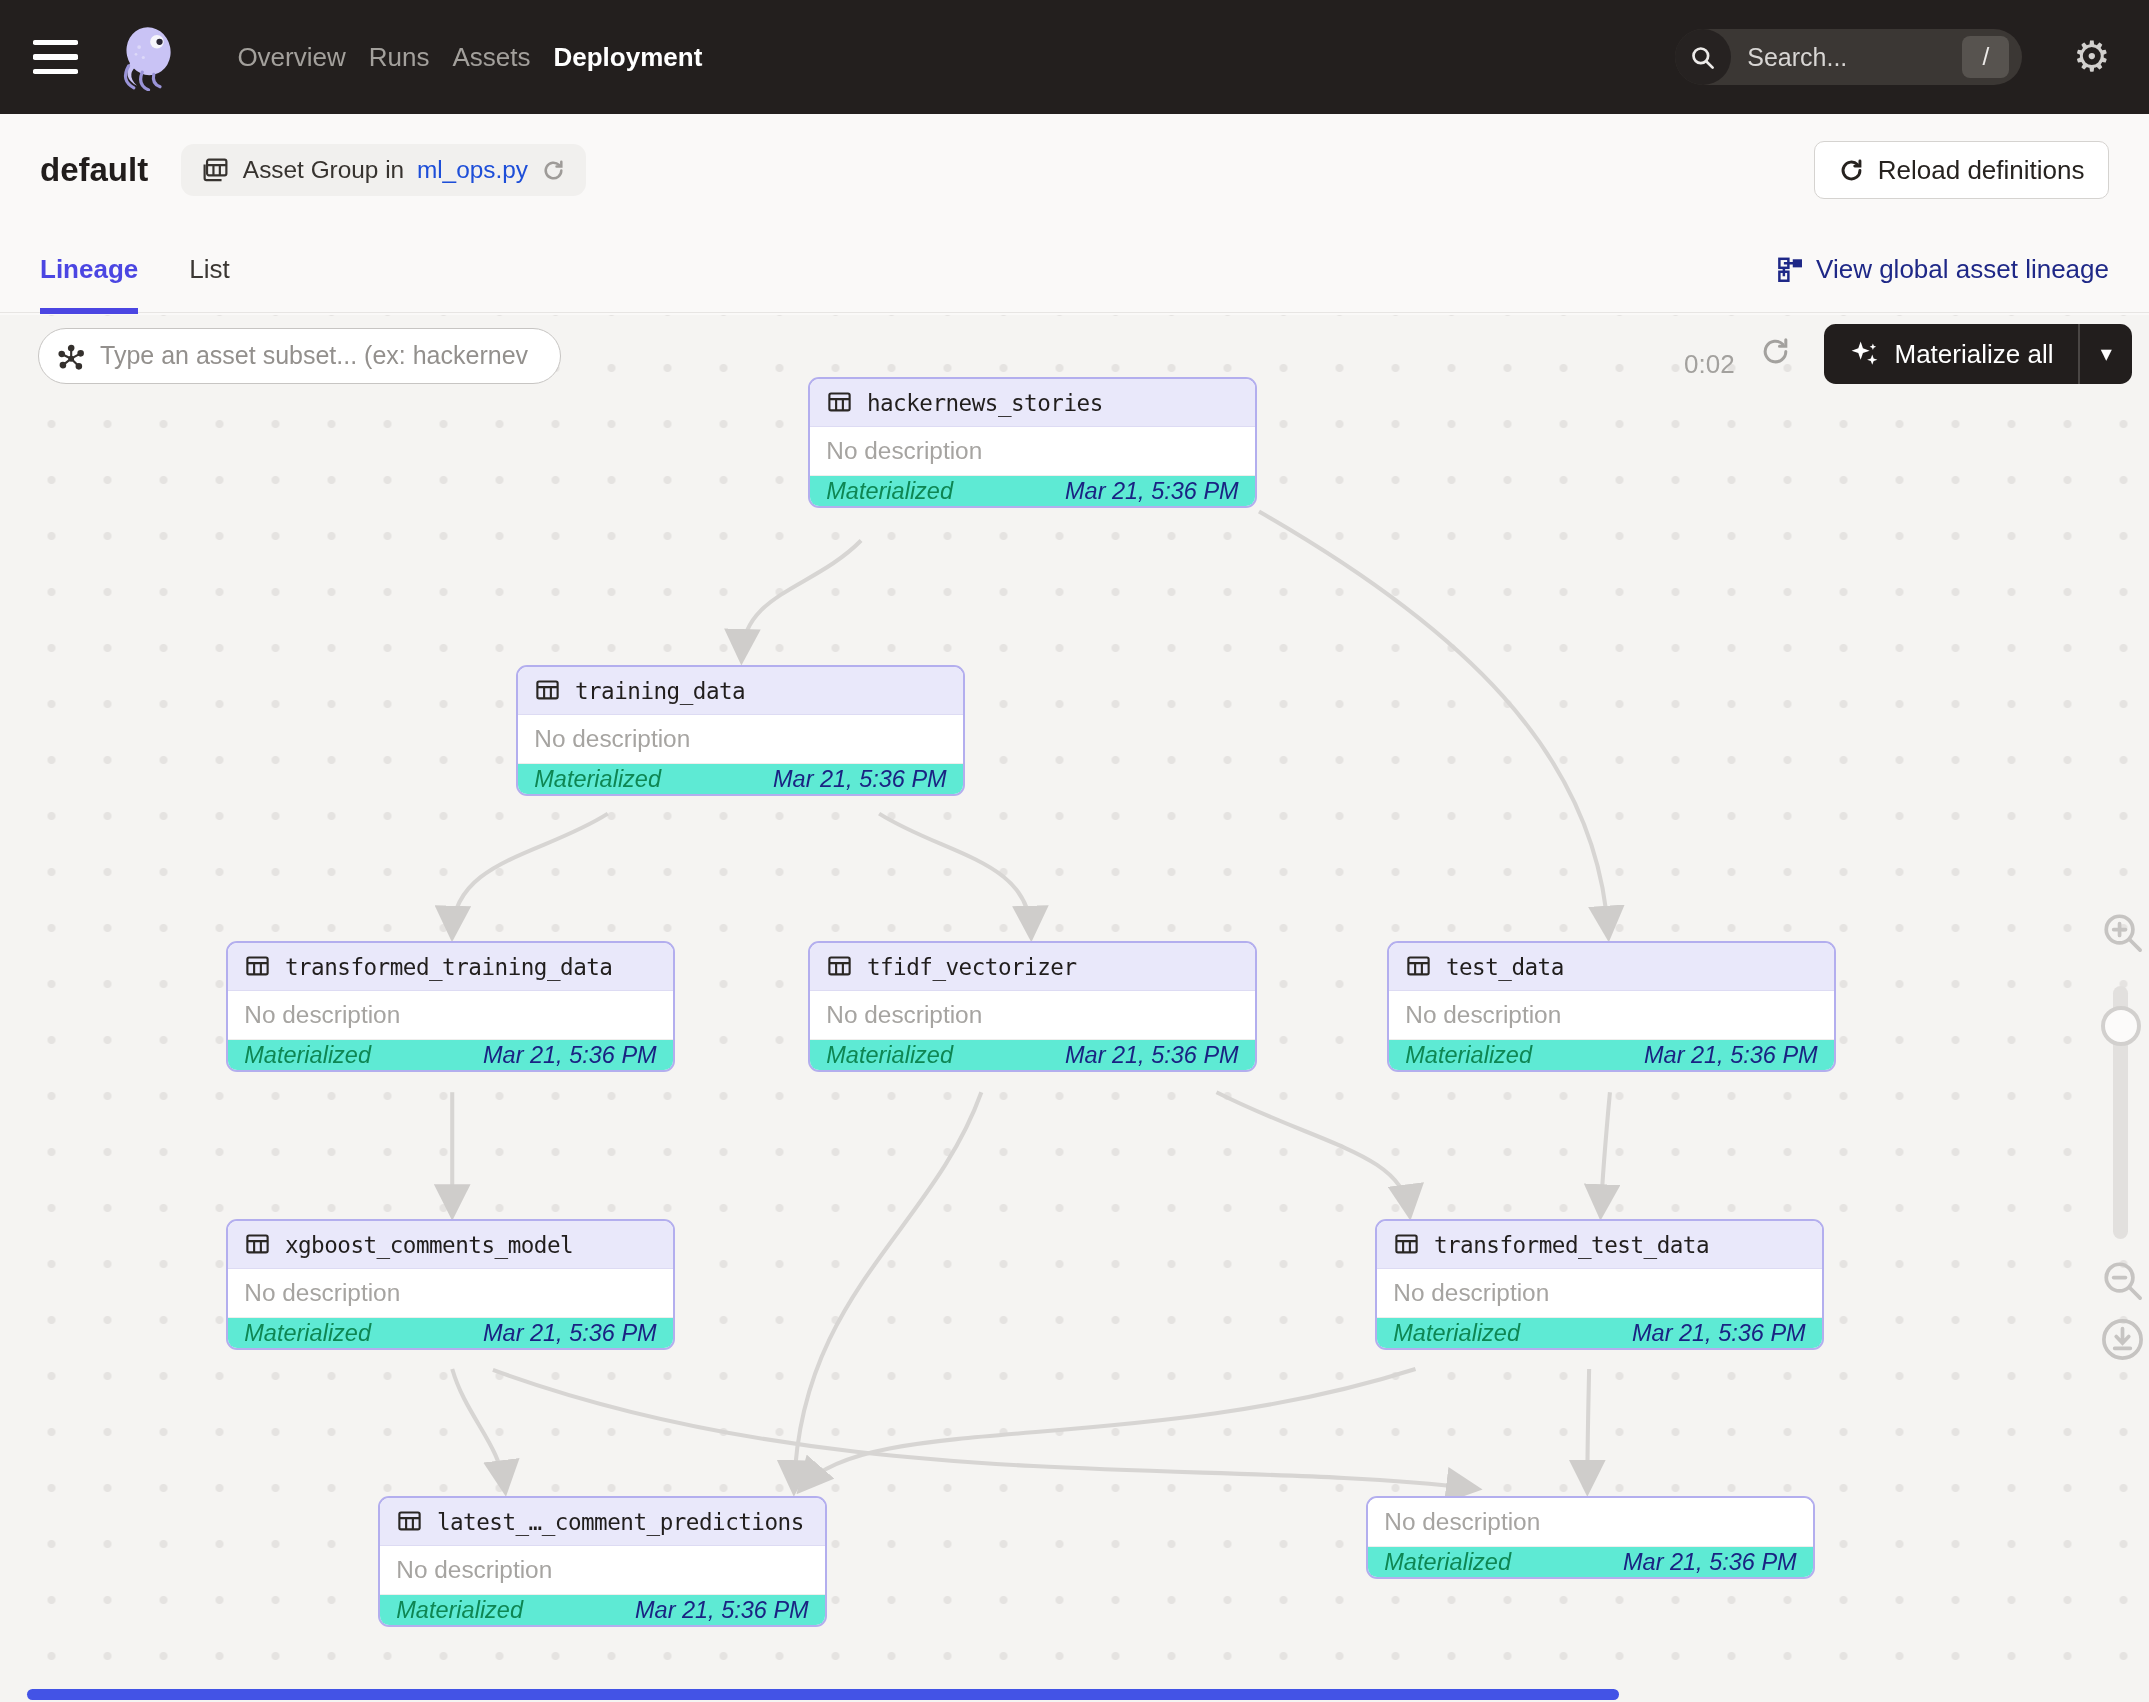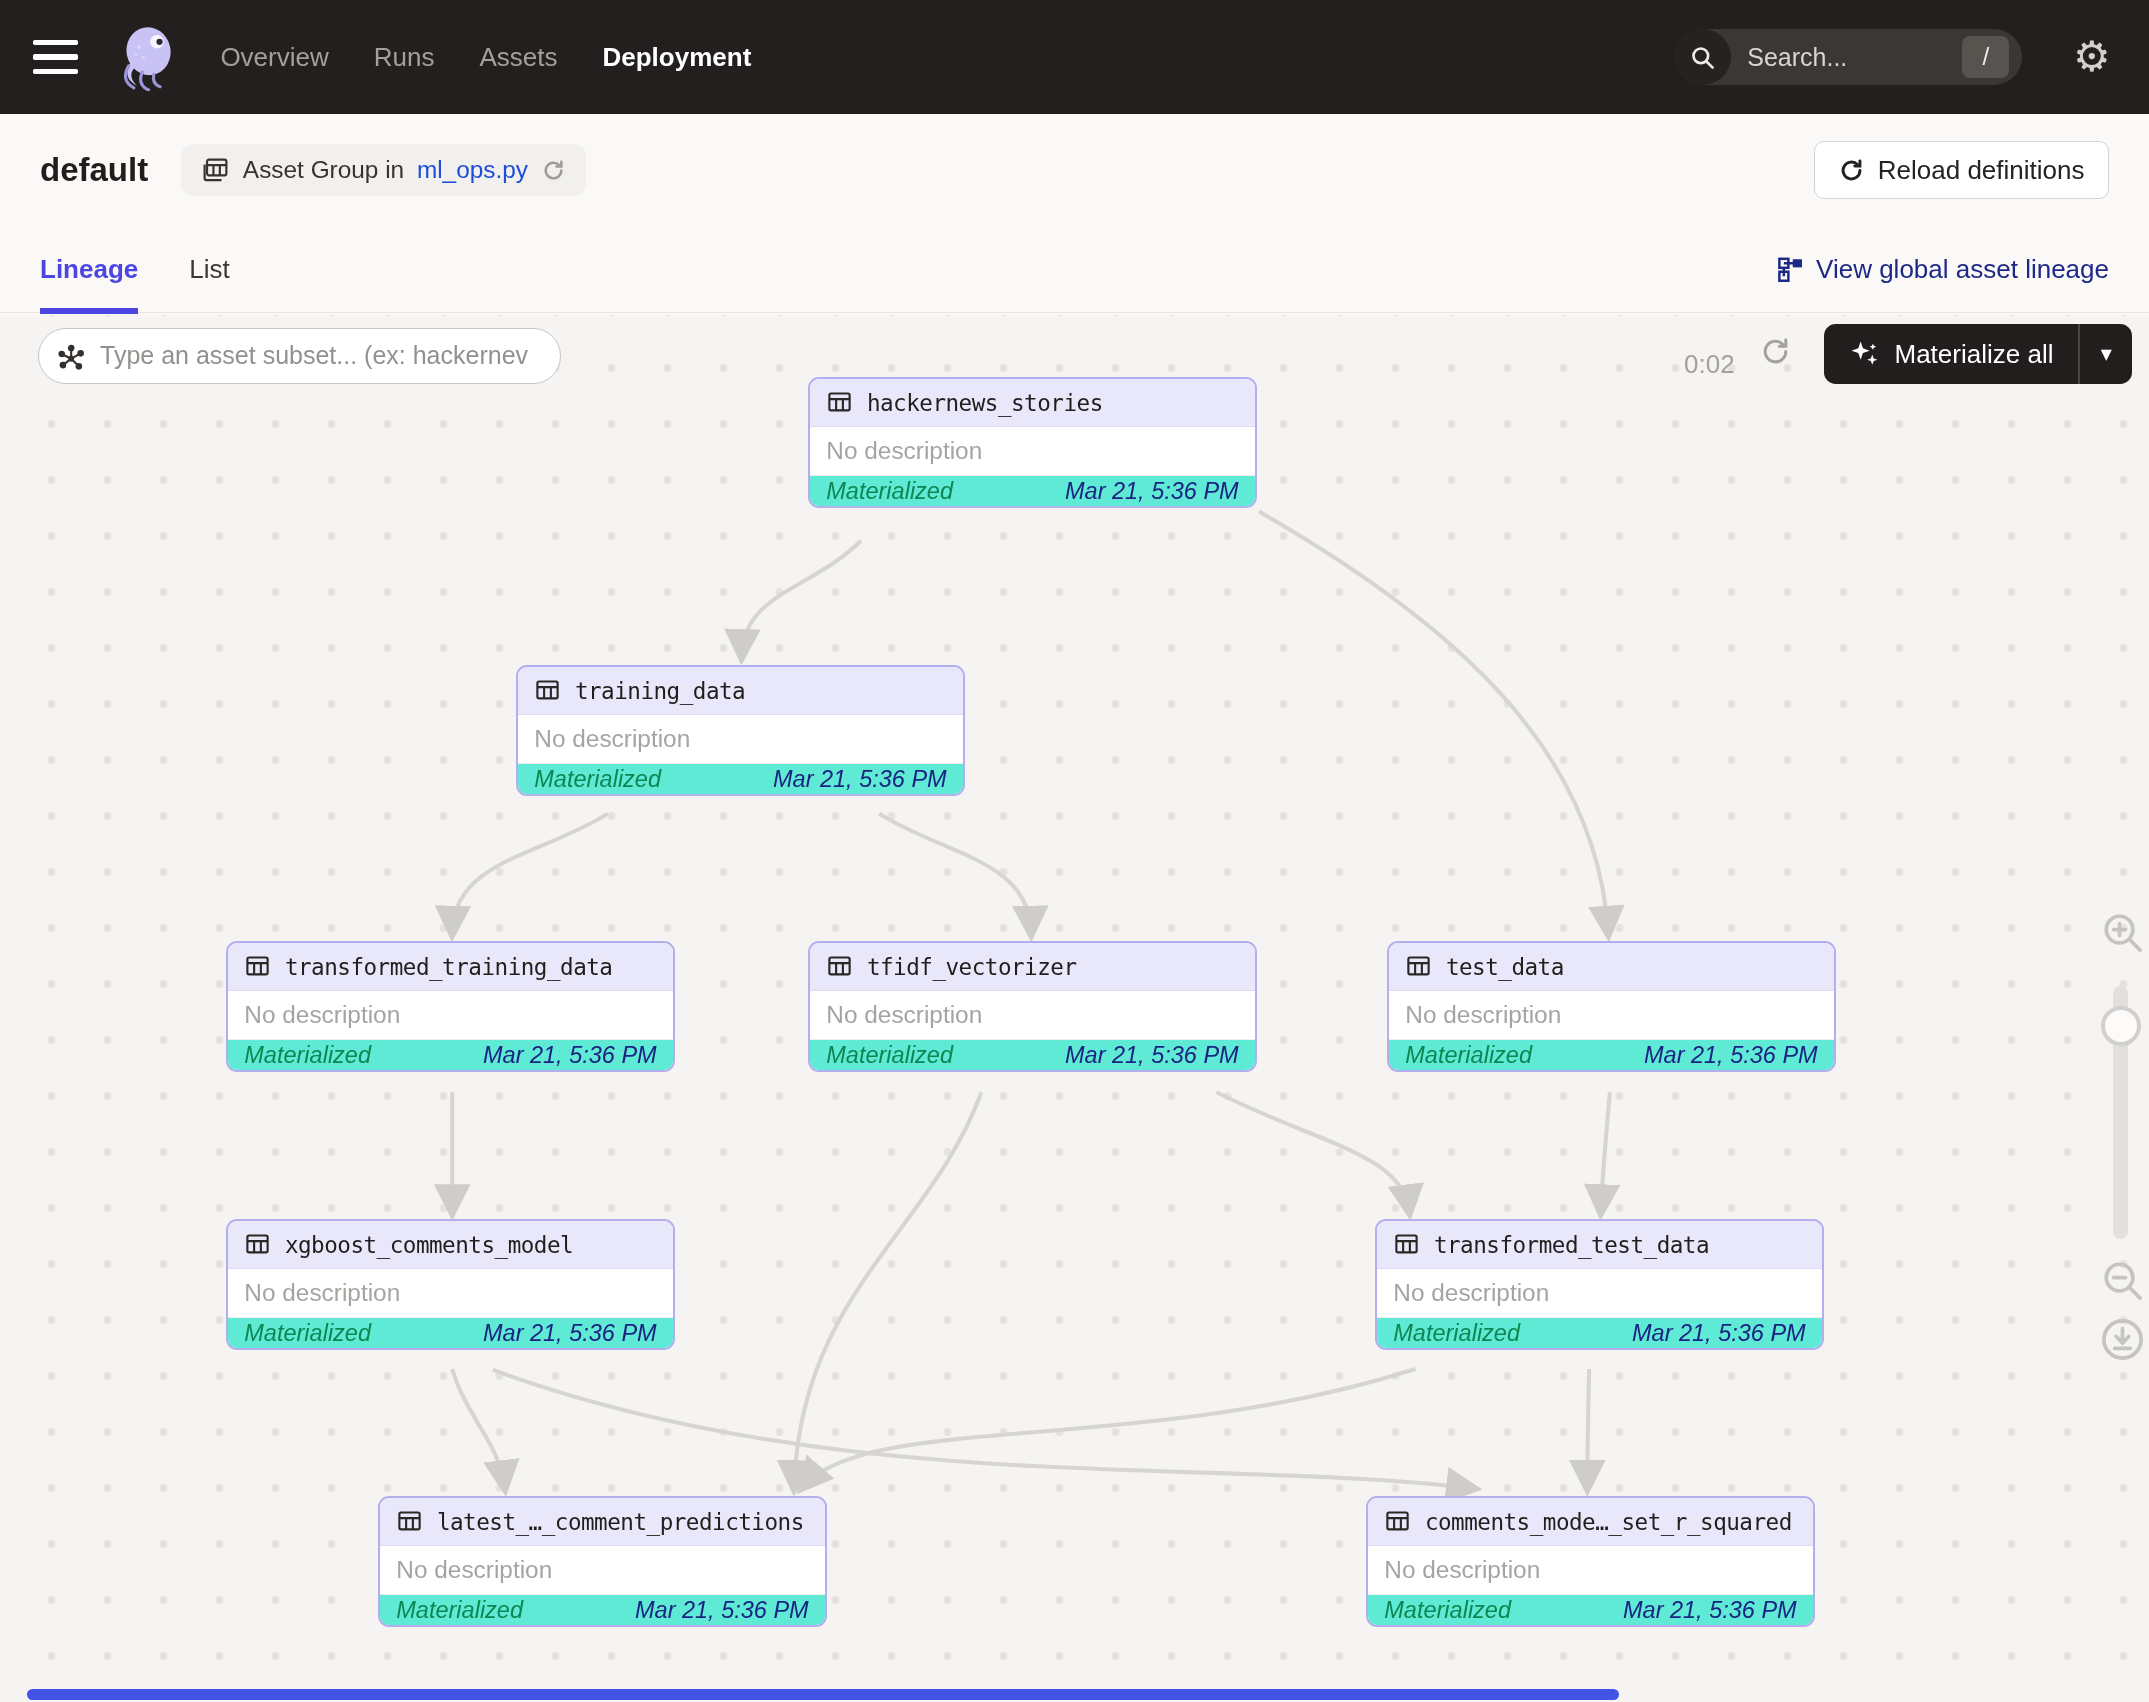--- a/index.html
+++ b/index.html
@@ -6,21 +6,21 @@
   *{box-sizing:border-box;}
   #app{position:relative;width:2149px;height:1702px;overflow:hidden;
        font-family:"Liberation Sans",sans-serif;background:#FAF9F8;}
 
   
   .topnav{position:absolute;left:0;top:0;width:2149px;height:114px;background:#231F1E;
           display:flex;align-items:center;padding:0 33px;gap:31px;}
   .hamburger{width:45px;height:34px;display:flex;flex-direction:column;justify-content:space-between;cursor:pointer;}
   .hamburger div{height:5.4px;background:#fff;border-radius:1.8px;}
   .logo{width:67px;height:67px;margin-left:5.4px;}
-  .navitems{display:flex;gap:45px;margin-left:8px;}
+  .navitems{display:flex;gap:23px;margin-left:25px;}
   .navitem{font-size:26px;color:#A3A09C;cursor:pointer;}
   .navitem.active{color:#FFFFFF;font-weight:700;}
   .nav-spacer{flex:1;}
   .searchpill{width:347px;height:56px;background:#3B3734;border-radius:29px;display:flex;align-items:center;position:relative;}
   .search-circle{width:56px;height:56px;border-radius:50%;background:#262221;display:flex;align-items:center;justify-content:center;flex:none;}
   .search-text{color:#D8D6D4;font-size:25px;margin-left:16.3px;flex:1;}
   .slash-badge{width:47px;height:42px;background:#57534F;border-radius:8.1px;color:#EDEBE9;font-size:24.4px;
                display:flex;align-items:center;justify-content:center;margin-right:12.7px;}
   .gear{font-size:42px;color:#D2D0CE;margin-left:20px;margin-right:5.4px;cursor:pointer;line-height:1;}
 
@@ -329,27 +329,20 @@
             </svg>
             <span class="node-name">latest_…_comment_predictions</span>
           </div>
           <div class="node-body">No description</div>
           <div class="node-footer">
             <span class="node-status">Materialized</span>
             <span class="node-ts">Mar 21, 5:36 PM</span>
           </div>
         </div>
         <div class="node" style="left: 1366px; top: 1181px;">
-          <div class="node-header">
-            <svg width="27" height="27" viewBox="0 0 24 24" fill="none" stroke="#2A2724" stroke-width="1.9">
-              <rect x="3" y="4" width="18" height="15" rx="1.5"></rect>
-              <path d="M3 9 H21 M9 9 V19 M15 9 V19"></path>
-            </svg>
-            <span class="node-name">comments_mode…_set_r_squared</span>
-          </div>
           <div class="node-body">No description</div>
           <div class="node-footer">
             <span class="node-status">Materialized</span>
             <span class="node-ts">Mar 21, 5:36 PM</span>
           </div>
         </div>
       </div>
   </div>
 
   <div class="rightctl" style="left:2099px;top:909px;">

